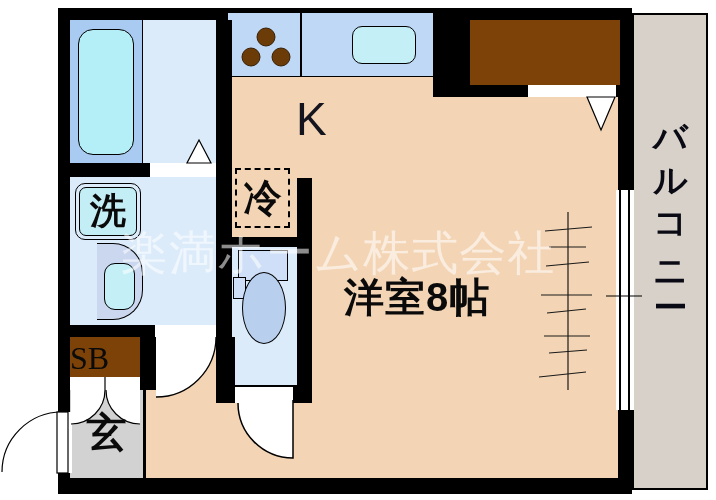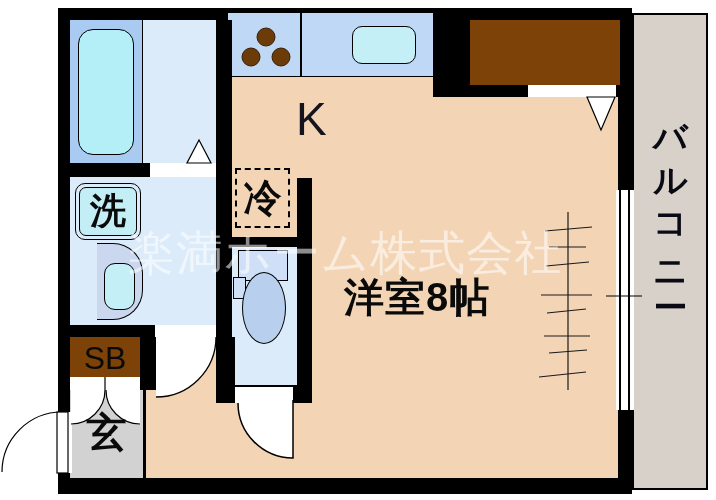--- a/index.html
+++ b/index.html
@@ -48,21 +48,21 @@
   #toilet-tank{left:238px;top:250px;width:50px;height:31px;background:#cfdff7;border:1.5px solid #000;box-sizing:border-box;}
   #toilet-bowl{left:242px;top:272px;width:44px;height:72px;background:#b9cfee;border:1.5px solid #000;border-radius:50%;box-sizing:border-box;}
   #toilet-flush{left:233px;top:277px;width:13px;height:22px;background:#cfdff7;border:1.2px solid #000;box-sizing:border-box;}
 
   
   #fridge-box{left:235px;top:168px;width:55px;height:60px;border:2px dashed #000;box-sizing:border-box;
               display:flex;align-items:center;justify-content:center;font-size:38px;color:#0a0a0a;font-weight:600;}
 
   
   #shoe-box{left:70px;top:337px;width:70px;height:40px;background:#7c4208;}
-  #label-sb{left:70px;top:340px;width:70px;text-align:center;font-size:32px;color:#0a0a0a;font-weight:500;}
+  #label-sb{left:70px;top:340px;width:70px;text-align:left;font-size:32px;color:#0a0a0a;font-weight:500;font-family:Liberation Serif, serif;}
   #entrance{left:70px;top:390px;width:73px;height:88px;background:#d2d2d2;}
   #label-gen{left:70px;top:405px;width:73px;text-align:center;font-size:40px;color:#0a0a0a;font-weight:600;}
   #entry-divider{left:143px;top:390px;width:3px;height:88px;background:#000;}
 
   
   #w-mid-vert{left:216px;top:20px;width:16px;height:317px;background:#000;}
   #w-toilet-left{left:216px;top:337px;width:19px;height:66px;background:#000;}
   #w-nook-right{left:297px;top:178px;width:15px;height:225px;background:#000;}
   #w-toilet-top{left:232px;top:237px;width:65px;height:10px;background:#000;}
   #w-toilet-bottom{left:216px;top:385px;width:96px;height:18px;background:#000;}
@@ -79,21 +79,21 @@
   #op-sb{left:70px;top:377px;width:70px;height:13px;background:#fff;}
   #op-toilet{left:235px;top:387px;width:58px;height:16px;background:#fff;}
   #op-front{left:56px;top:412px;width:16px;height:61px;background:#fff;}
 
   
   #overlay{left:0;top:0;width:716px;height:500px;pointer-events:none;}
 
   
   #label-k{left:296px;top:92px;font-size:46px;color:#14141e;}
   #label-room{left:344px;top:270px;font-size:40px;color:#0a0a0a;font-weight:600;letter-spacing:1px;}
-  #watermark{left:128px;top:222px;font-size:47px;color:rgba(255,255,255,0.55);letter-spacing:1px;z-index:60;white-space:nowrap;font-weight:500;}
+  #watermark{left:121px;top:222px;font-size:47px;color:rgba(255,255,255,0.55);letter-spacing:1px;z-index:60;white-space:nowrap;font-weight:500;}
   .zlab{z-index:45;}
 </style>
 </head>
 <body>
 
 <div id="canvas">
 
   <div class="abs" id="balcony"></div>
 
   <div class="abs" id="wall-block"></div>

